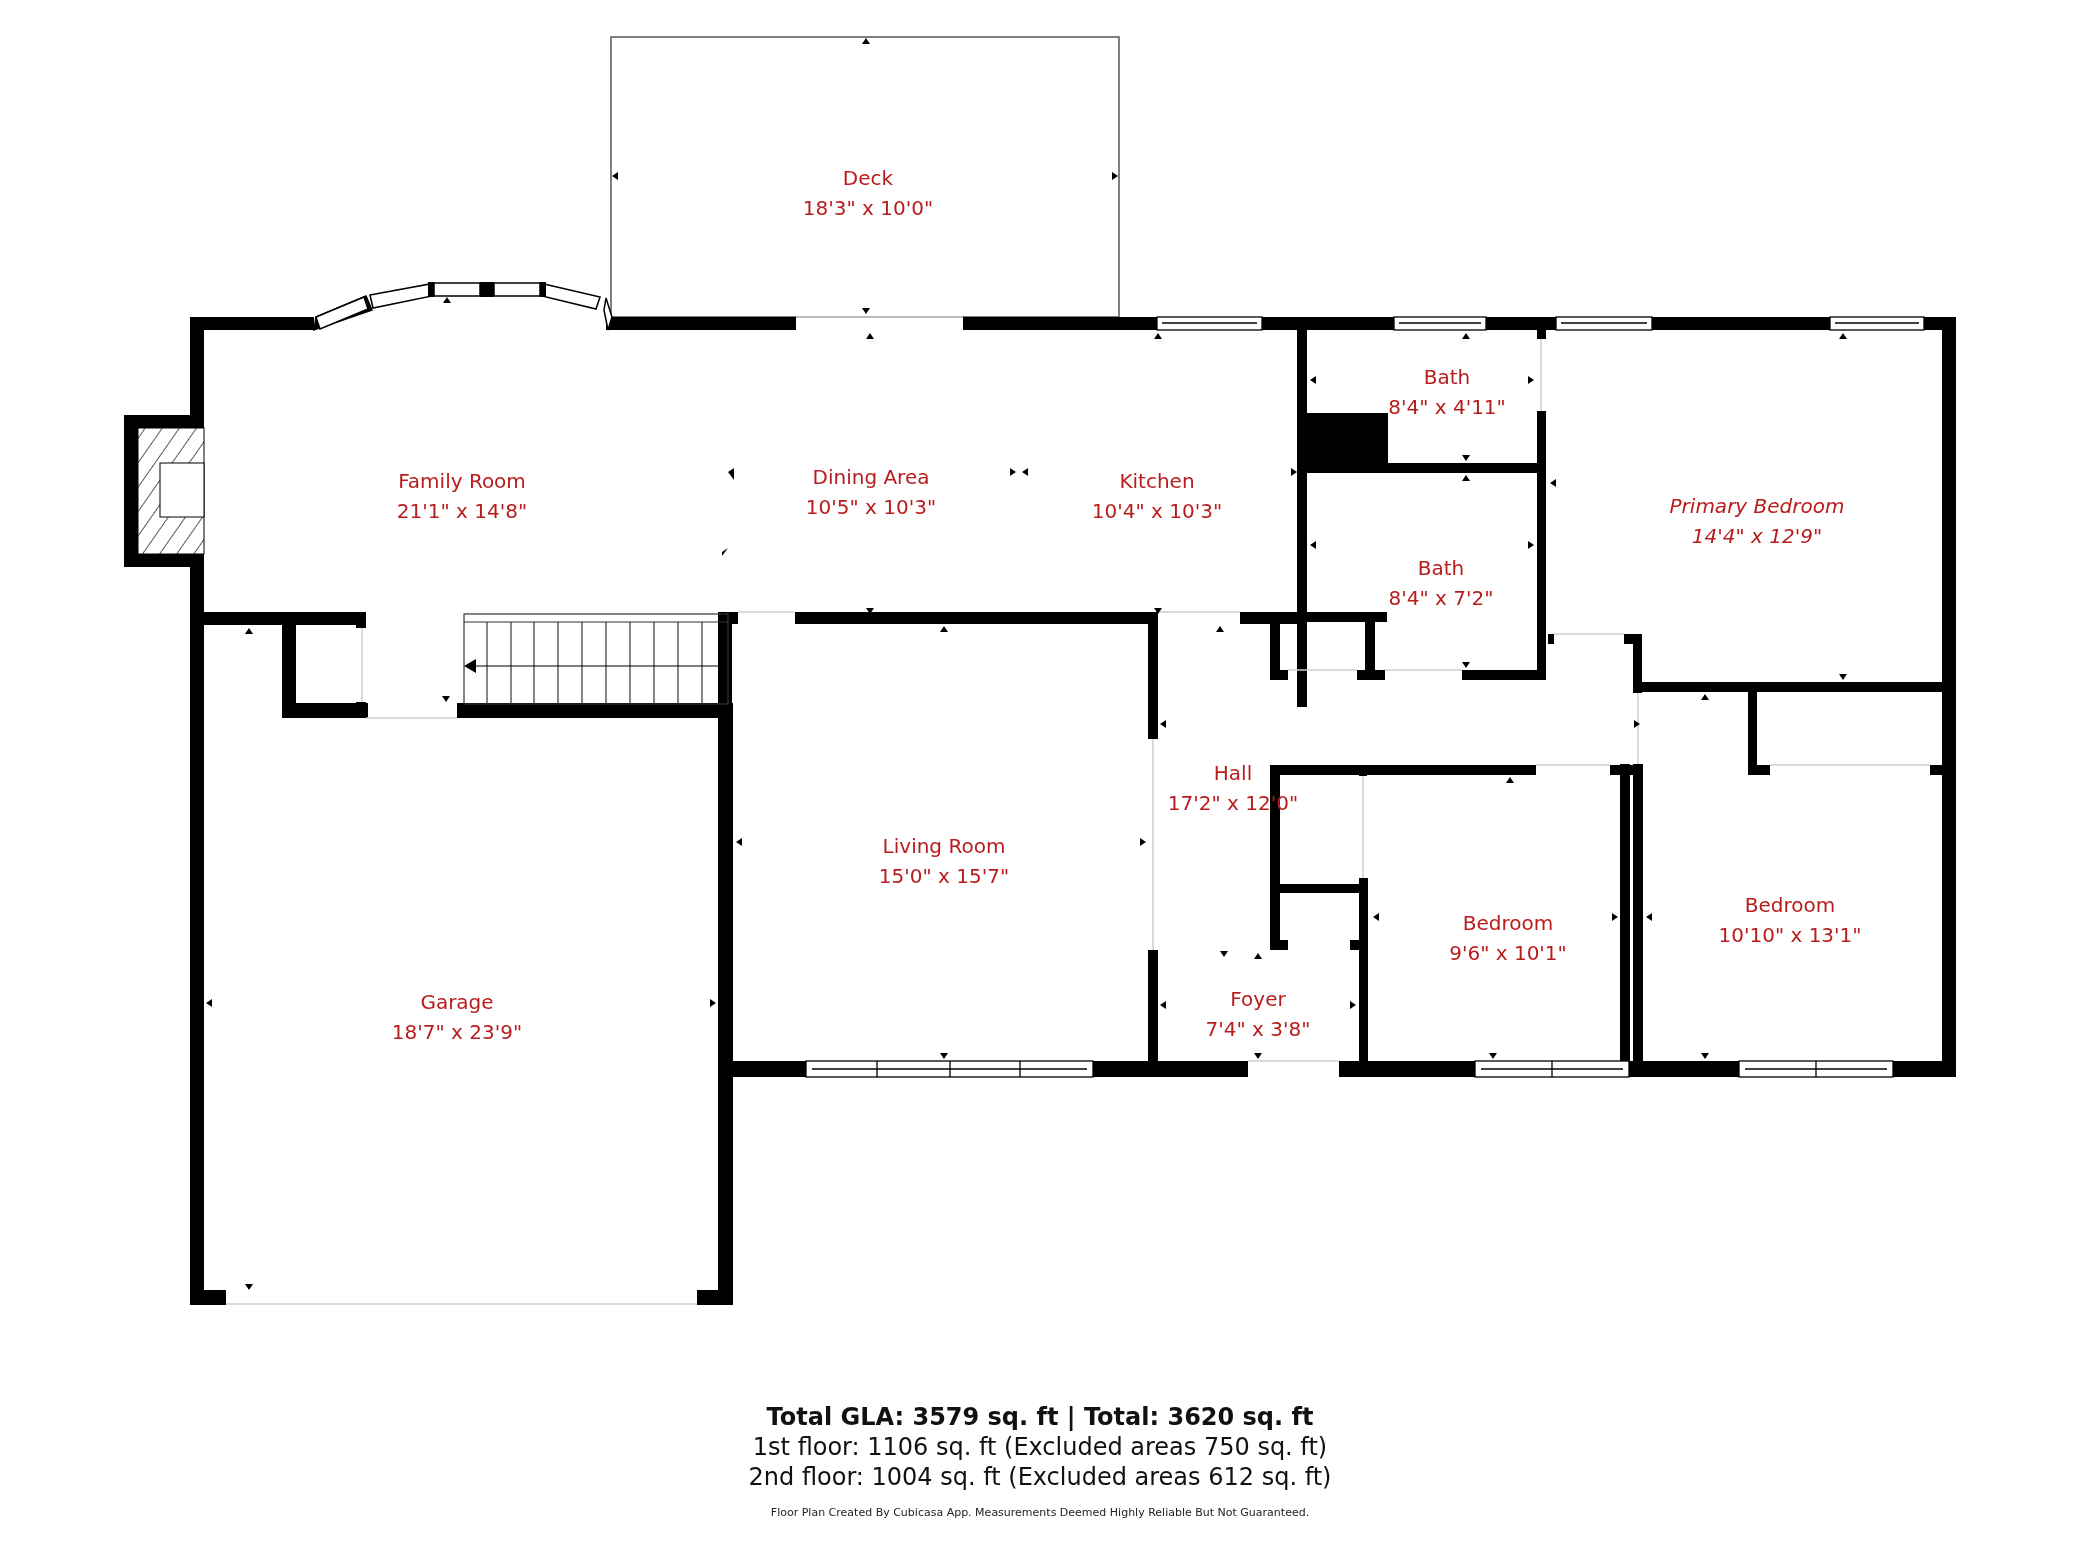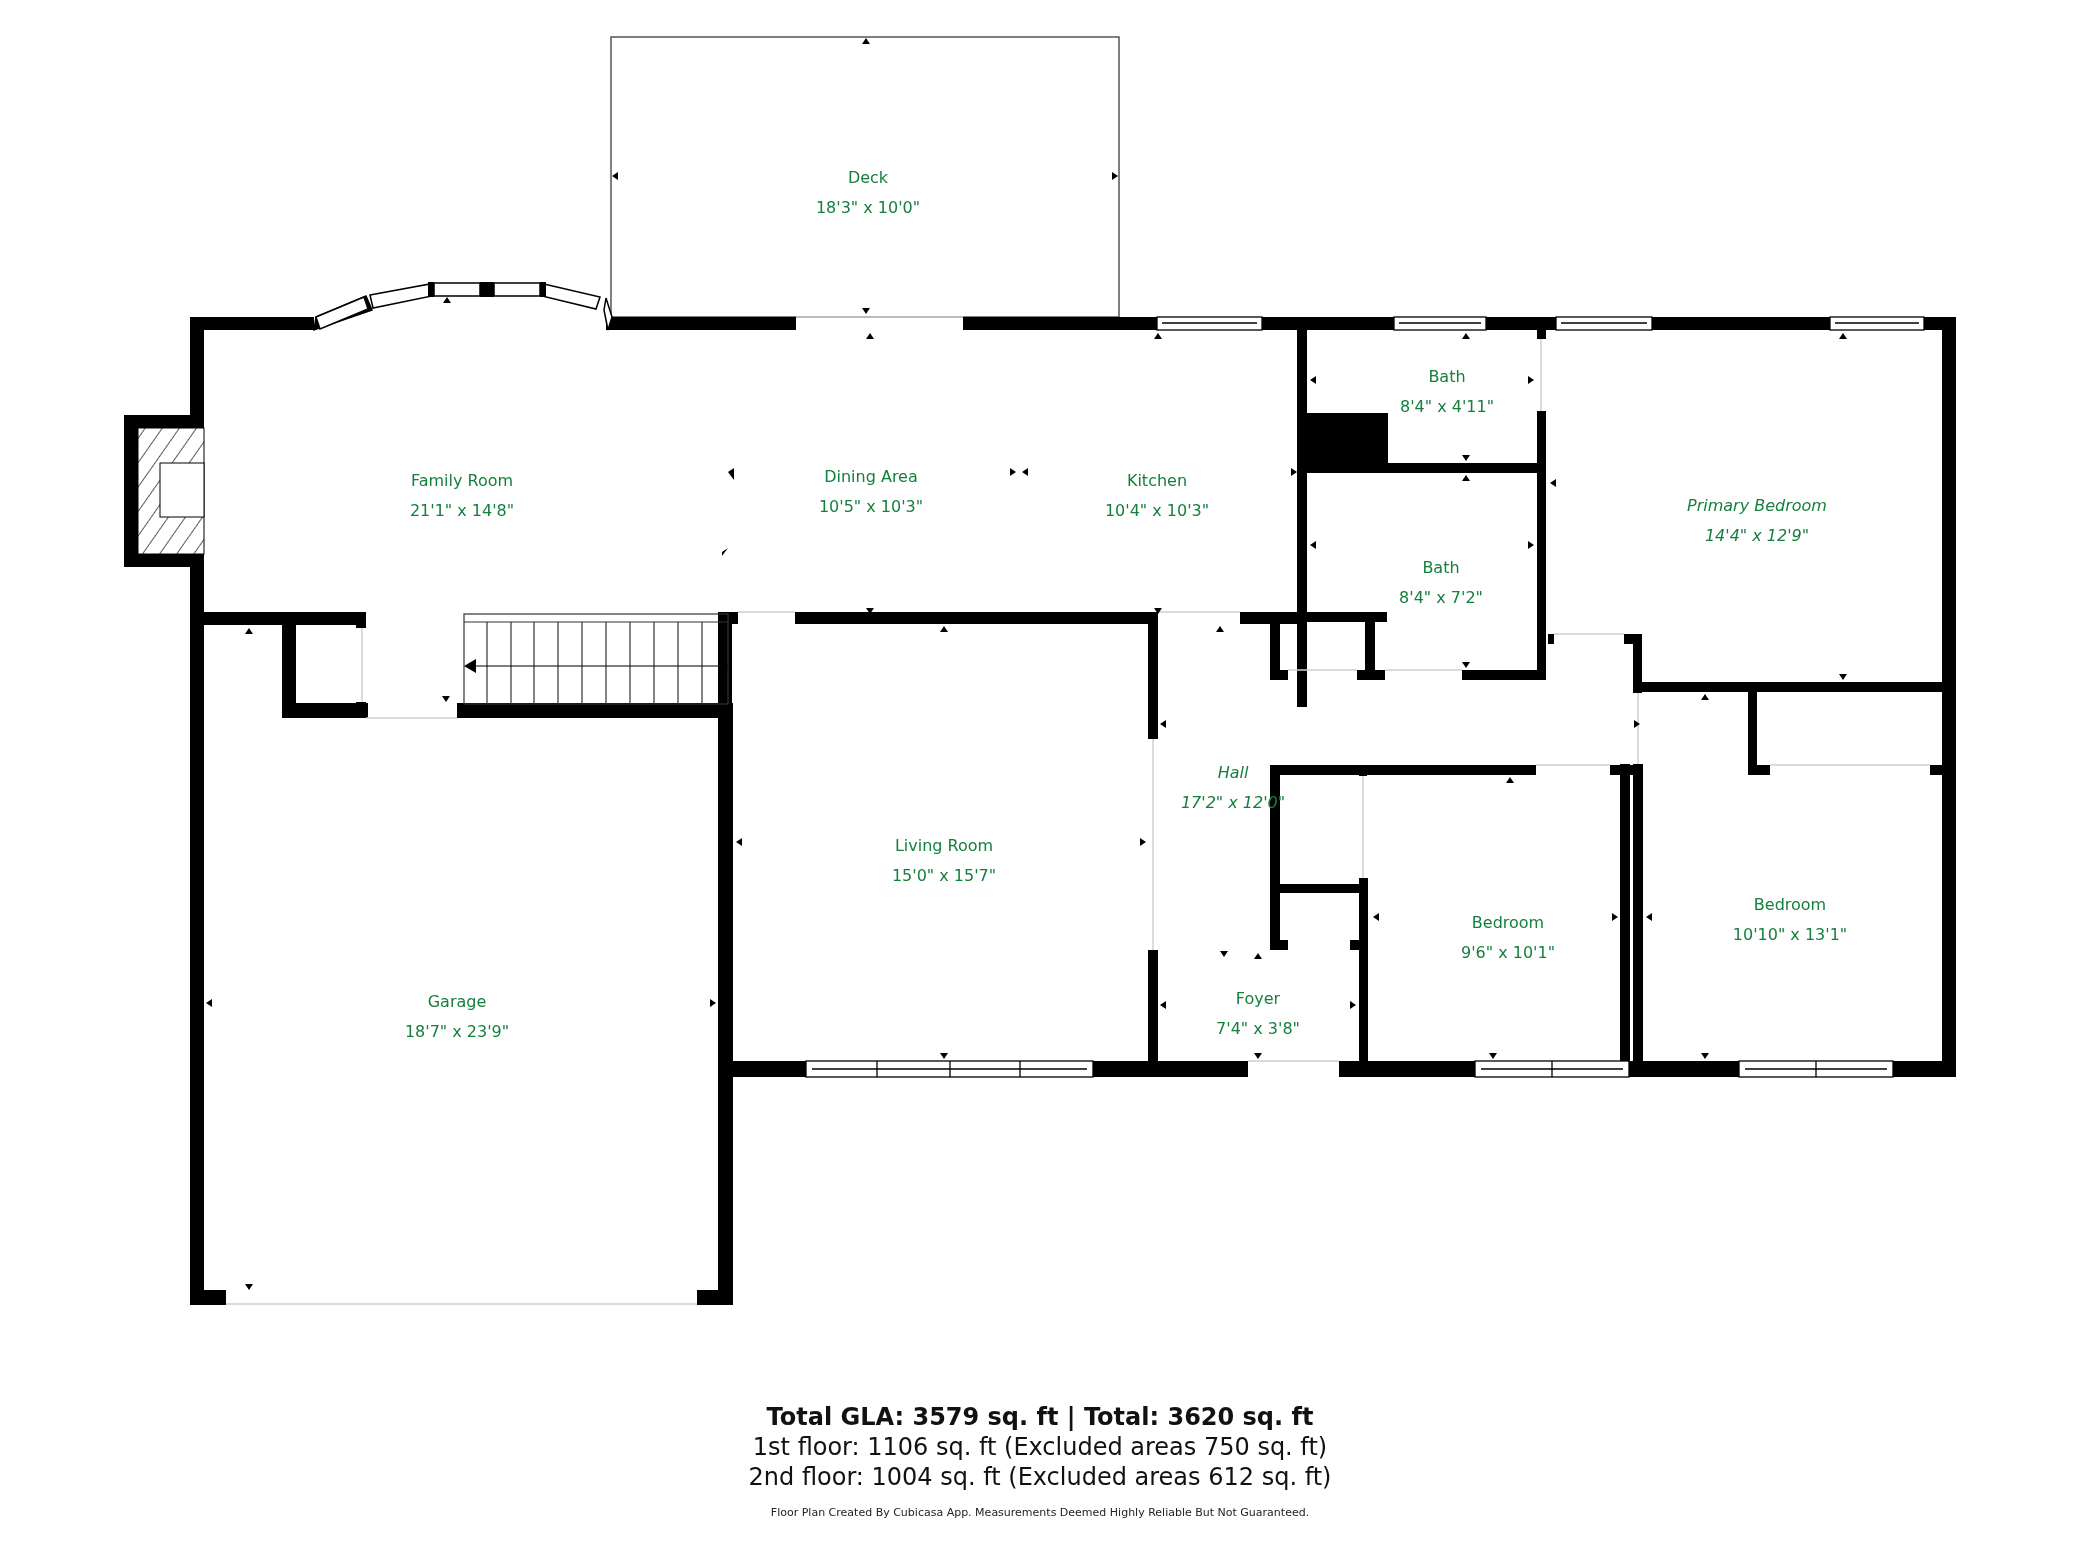--- a/index.html
+++ b/index.html
@@ -1,18 +1,18 @@
 <!DOCTYPE html>
 <html><head>
 <meta charset="utf-8">
 <style>
   html, body { margin: 0; padding: 0; background: #ffffff; }
   body { width: 2080px; height: 1560px; position: relative; overflow: hidden; font-family: "DejaVu Sans", sans-serif; color: #111; }
   #plan { position: absolute; left: 0; top: 0; width: 2080px; height: 1560px; }
-  .room-label { position: absolute; text-align: center; transform: translate(-50%, -50%); font-size: 16px; line-height: 30px; white-space: nowrap; color: #15803d; }
+  .room-label { position: absolute; text-align: center; transform: translate(-50%, -50%); font-size: 20px; line-height: 30px; white-space: nowrap; color: #b91c1c; }
   .room-label .name, .room-label .dims { display: block; }
   .footer { position: absolute; left: 0; width: 2080px; top: 1402px; text-align: center; }
   .footer .total { font-size: 24px; font-weight: bold; line-height: 30px; }
   .footer .floor { font-size: 24px; line-height: 30px; }
   .footer .credit { font-size: 11px; margin-top: 14px; color: #222; }
 </style>
 </head>
 <body>
 
 <svg id="plan" viewBox="0 0 2080 1560" xmlns="http://www.w3.org/2000/svg">
@@ -263,21 +263,21 @@
   <span class="dims">8'4" x 4'11"</span>
 </div>
 <div class="room-label" style="left:1441px; top:583px;">
   <span class="name">Bath</span>
   <span class="dims">8'4" x 7'2"</span>
 </div>
 <div class="room-label" style="left:1757px; top:521px;font-style:italic;">
   <span class="name">Primary Bedroom</span>
   <span class="dims">14'4" x 12'9"</span>
 </div>
-<div class="room-label" style="left:1233px; top:788px;font-style:italic;">
+<div class="room-label" style="left:1233px; top:788px;">
   <span class="name">Hall</span>
   <span class="dims">17'2" x 12'0"</span>
 </div>
 <div class="room-label" style="left:944px; top:861px;">
   <span class="name">Living Room</span>
   <span class="dims">15'0" x 15'7"</span>
 </div>
 <div class="room-label" style="left:457px; top:1017px;">
   <span class="name">Garage</span>
   <span class="dims">18'7" x 23'9"</span>

